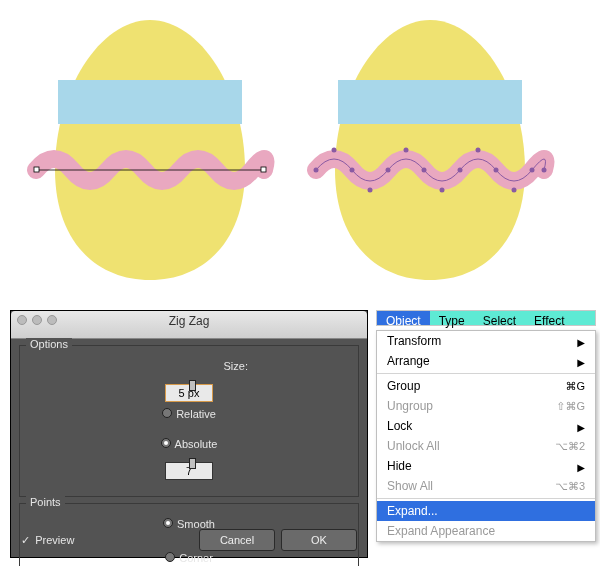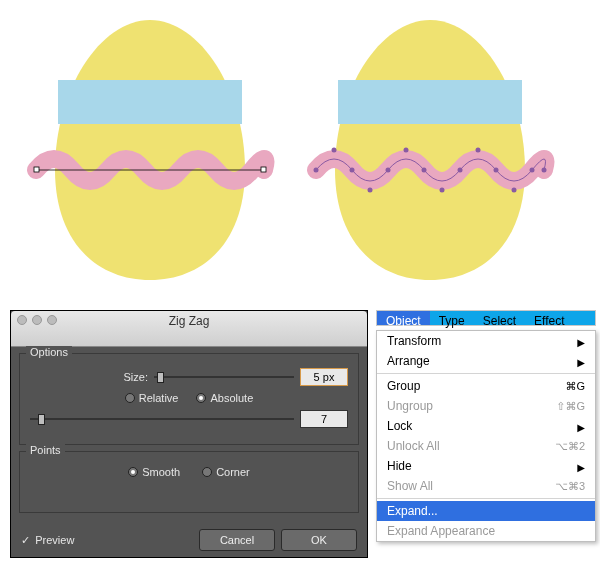--- a/index.html
+++ b/index.html
@@ -3,41 +3,41 @@
 <meta charset="utf-8">
 <style>
   * { box-sizing: border-box; margin: 0; padding: 0; font-family: -apple-system, "Lucida Grande", Arial, sans-serif; }
   body { width: 600px; height: 566px; background: #fff; position: relative; overflow: hidden; font-size: 12px; }
 
   
   .canvas { position: absolute; left: 0; top: 0; width: 600px; height: 306px; }
 
   
   .dialog { position: absolute; left: 10px; top: 310px; width: 358px; height: 248px; background: #535353; border: 1px solid #000; color: #e6e6e6; }
-  .dlg-title { height: 36px; background: linear-gradient(#e8e8e8,#cfcfcf); color:#333; text-align:center; line-height:20px; border-bottom:1px solid #888; border-radius: 4px 4px 0 0;}
+  .dlg-title { height: 28px; background: linear-gradient(#e8e8e8,#cfcfcf); color:#333; text-align:center; line-height:20px; border-bottom:1px solid #888; border-radius: 4px 4px 0 0;}
   .traffic { position:absolute; left:6px; top:4px; display:flex; gap:5px;}
   .traffic span{ width:10px; height:10px; border-radius:50%; background:#bcbcbc; border:1px solid #999;}
   .group { border:1px solid #3a3a3a; margin:6px 8px; padding:8px 10px 10px 10px; position:relative;}
   .group-label{ position:absolute; top:-8px; left:6px; background:#535353; padding:0 4px; font-size:11px;}
-  .row{ display:flex; align-items:center; gap:6px; margin:6px 0; font-size:11px;}
+  .row{ display:flex; align-items:center; gap:6px; margin:6px 0; font-size:11px;flex-direction:column;}
   .row label.key{ width:118px; text-align:right;}
   .slider{ flex:1; height:14px; position:relative;}
   .slider-track{ position:absolute; top:6px; left:0; right:0; height:2px; background:#333;}
   .slider-thumb{ position:absolute; top:2px; width:7px; height:11px; background:#bfbfbf; border:1px solid #222;}
   .numfield{ width:48px; height:18px; background:#e9e9e9; border:1px solid #d79a4a; color:#000; text-align:center; line-height:16px; font-size:11px;}
   .numfield.plain{ border:1px solid #333;}
-  .radio{ display:inline-flex; align-items:center; gap:4px; font-size:11px;}
+  .radio{ display:inline-flex; gap:4px; font-size:11px;}
   .radio .dot{ width:10px; height:10px; border-radius:50%; border:1px solid #222; background:#777; position:relative;}
   .radio.sel .dot::after{ content:""; position:absolute; inset:2px; border-radius:50%; background:#fff;}
   .dlg-footer{ position:absolute; left:0; right:0; bottom:6px; display:flex; align-items:center; padding:0 10px;}
   .check{ display:inline-flex; align-items:center; gap:5px; font-size:11px;}
   .btn{ width:76px; height:22px; background:#6a6a6a; border:1px solid #2a2a2a; color:#eee; text-align:center; line-height:20px; border-radius:3px; margin-left:6px; font-size:11px;}
 
   
-  .menubar{ position:absolute; left:376px; top:310px; right:4px; height:16px; background:#0ea5e9; display:flex; border:1px solid #c8c8c8;}
+  .menubar{ position:absolute; left:376px; top:310px; right:4px; height:16px; background:#5eead4; display:flex; border:1px solid #c8c8c8;}
   .menubar .mi{ padding:0 9px; line-height:20px; font-size:12px; color:#000;}
   .menubar .mi.sel{ background:#2f6fe0; color:#fff;}
   .menu{ position:absolute; left:376px; top:330px; right:4px; background:#fff; border:1px solid #bfbfbf; box-shadow:2px 2px 4px rgba(0,0,0,.25);}
   .menu .item{ display:flex; justify-content:space-between; align-items:flex-end; padding:3px 10px; font-size:12px; color:#000;}
   .menu .item.disabled{ color:#9a9a9a;}
   .menu .item.hl{ background:#2f6fe0; color:#fff;}
   .menu hr{ border:none; border-top:1px solid #d4d4d4; margin:2px 0;}
   .arrow{ font-size:10px;}
   .sc{ font-size:11px; color:inherit; letter-spacing:0;}
 </style>

